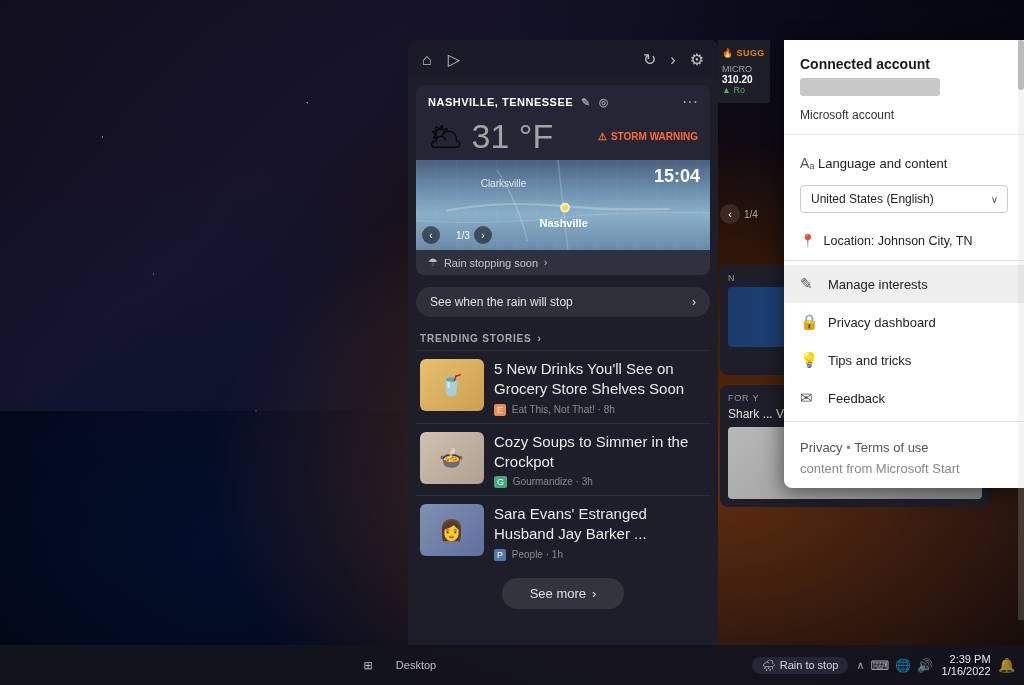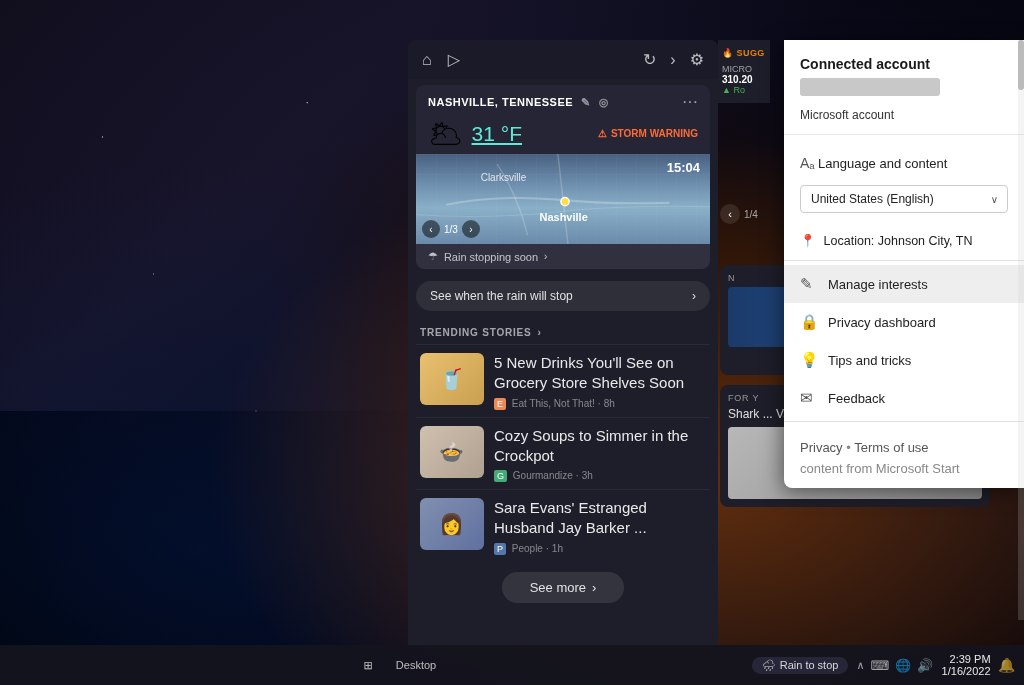--- a/index.html
+++ b/index.html
@@ -184,24 +184,23 @@
     }
     .weather-temp {
       display: flex;
       align-items: center;
       gap: 8px;
     }
     .weather-icon-cloud {
       font-size: 28px;
     }
     .temp-value {
-      color: #5eead4;
-      font-size: 21px;
+      color: #a3a3a3;
+      font-size: 34px;
       font-weight: 300;
-      text-decoration: underline;
     }
     .weather-alert {
       display: flex;
       align-items: center;
       gap: 4px;
       color: #ff6b35;
       font-size: 10px;
       font-weight: 600;
       text-align: right;
     }
@@ -227,21 +226,21 @@
     .map-clarksville {
       top: 20%;
       left: 22%;
       font-size: 10px;
     }
     .map-time {
       position: absolute;
       top: 6px;
       right: 10px;
       color: #fff;
-      font-size: 13px;
+      font-size: 18px;
       font-weight: 600;
     }
     .map-pagination {
       position: absolute;
       bottom: 6px;
       left: 6px;
       display: flex;
       align-items: center;
       gap: 4px;
     }
@@ -253,20 +252,21 @@
       display: flex;
       align-items: center;
       justify-content: center;
       color: #fff;
       font-size: 10px;
       cursor: pointer;
     }
     .map-page-info {
       color: #fff;
       font-size: 10px;
+      margin-left: 12px;
     }
     .weather-rain-info {
       display: flex;
       align-items: center;
       justify-content: space-between;
       padding: 6px 12px;
       background: rgba(255,255,255,0.05);
     }
     .rain-text {
       color: rgba(255,255,255,0.7);

